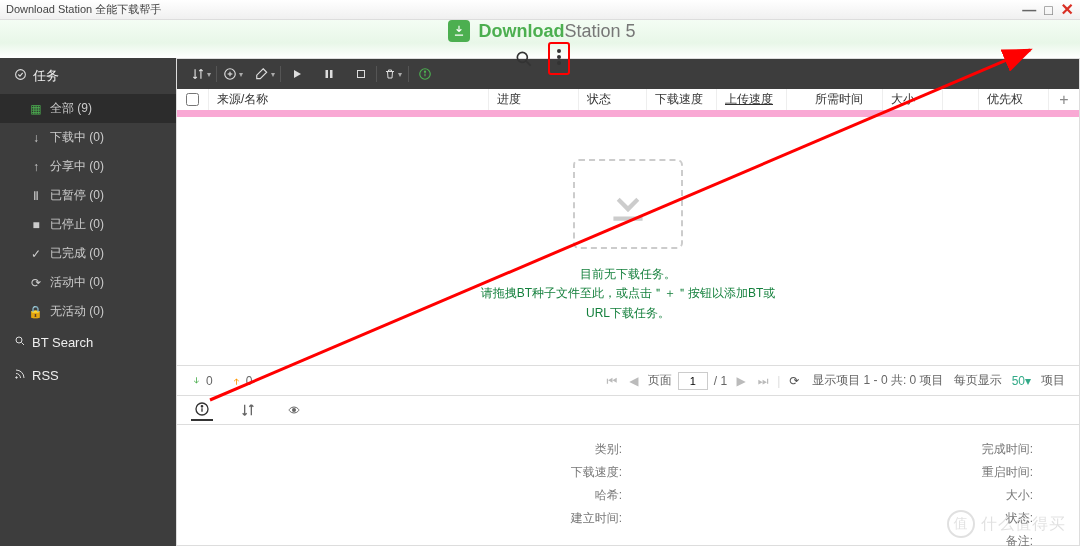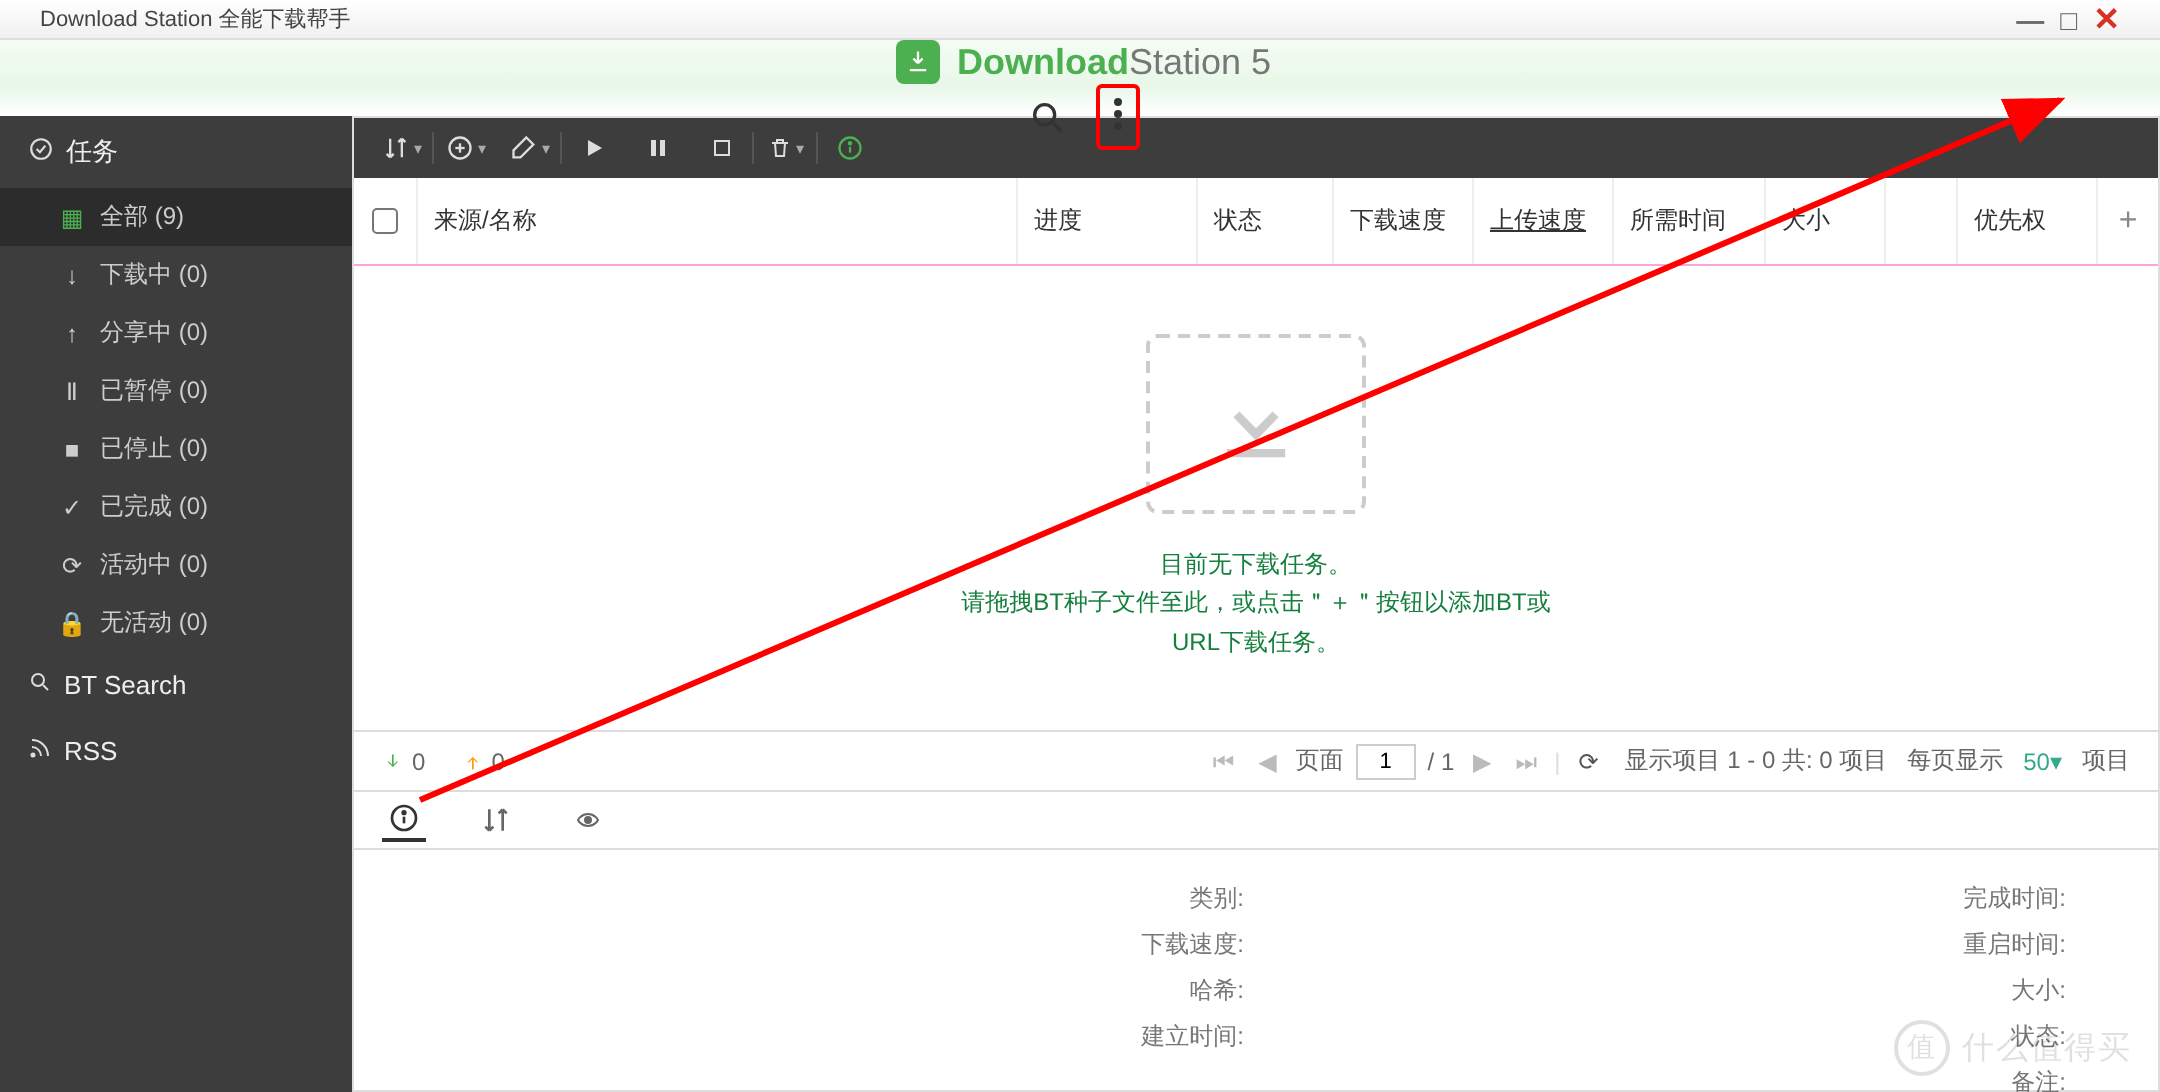--- a/index.html
+++ b/index.html
@@ -1,17 +1,17 @@
 <!DOCTYPE html>
 <html><head>
   <meta charset="utf-8">
   <style>
     * { box-sizing: border-box; margin: 0; padding: 0; }
     body { font-family: "Microsoft YaHei", Arial, sans-serif; font-size: 12px; background: #fff; width: 1080px; height: 546px; overflow: hidden; position: relative; }
-    .title-bar { height: 20px; background: linear-gradient(to bottom, #fff, #f0f0f0); border-bottom: 1px solid #ddd; display: flex; align-items: center; padding: 0 20px; justify-content: space-between; }
+    .title-bar { height: 20px; background: linear-gradient(to bottom, #fff, #f0f0f0); border-bottom: 1px solid #ddd; display: flex; align-items: center; padding: 0 6px; justify-content: space-between; }
     .title-bar-text { font-size: 11px; color: #444; }
     .title-bar-controls { display: flex; gap: 8px; align-items: center; font-size: 14px; }
     .title-bar-controls span { cursor: pointer; }
     .title-min { color: #666; font-weight: bold; }
     .title-max { color: #666; }
     .title-close { color: #d93025; font-weight: bold; font-size: 16px; }
     .header { height: 38px; display: flex; align-items: center; justify-content: space-between; padding: 0 18px 0 22px; background: linear-gradient(to bottom, #f4fdf4, #e8f7e8 60%, #fff); flex-direction: column; }
     .logo-group { display: flex; align-items: center; gap: 8px; }
     .logo-icon { width: 22px; height: 22px; background: #4caf50; border-radius: 4px; display: flex; align-items: center; justify-content: center; color: #fff; font-size: 14px; }
     .logo-text { font-size: 18px; font-weight: 300; color: #333; }
@@ -25,29 +25,29 @@
     .sidebar-title { display: flex; align-items: center; gap: 6px; padding: 9px 14px; font-size: 13px; color: #eee; }
     .sidebar-item { display: flex; align-items: center; gap: 8px; padding: 6px 14px 6px 30px; font-size: 12px; color: #ccc; cursor: pointer; }
     .sidebar-item.active { background: #2c2c2c; }
     .sidebar-item .mini-icon { width: 12px; display: inline-flex; justify-content: center; color: #ccc; }
     .sidebar-item.active .mini-icon { color: #4caf50; }
     .content { flex: 1; display: flex; flex-direction: column; background: #fff; border: 1px solid #ddd; }
     .toolbar { height: 30px; background: #3d3d3d; display: flex; align-items: center; padding: 0 10px; gap: 4px; }
     .tool-btn { width: 28px; height: 24px; display: flex; align-items: center; justify-content: center; color: #ddd; cursor: pointer; position: relative; }
     .tool-btn.divider-after::after { content: ""; position: absolute; right: -2px; top: 4px; bottom: 4px; width: 1px; background: #555; }
     .tool-caret { font-size: 8px; margin-left: 2px; color: #aaa; }
-    .table-head { display: flex; align-items: flex-end; height: 44px; border-bottom: 1px solid #f9a8d4; background: #fff; font-size: 12px; color: #333; }
+    .table-head { display: flex; align-items: flex-end; height: 28px; border-bottom: 7px solid #f9a8d4; background: #fff; font-size: 12px; color: #333; }
     .th { padding: 0 8px; border-right: 1px solid #eee; height: 100%; display: flex; align-items: center; overflow: hidden; }
     .th-check { width: 32px; justify-content: center; }
     .th-source { flex: 1; }
     .th-progress { width: 90px; }
     .th-status { width: 68px; }
     .th-dl { width: 70px; }
     .th-ul { width: 70px; text-decoration: underline; }
-    .th-time { width: 76px; }
+    .th-time { width: 76px; margin-left: 20px; }
     .th-size { width: 60px; }
     .th-gap { width: 36px; }
     .th-priority { width: 70px; }
     .th-add { width: 30px; justify-content: center; font-size: 16px; color: #888; border-right: none; }
     .empty-area { flex: 1; display: flex; flex-direction: column; align-items: center; justify-content: center; color: #999; position: relative; }
     .drop-icon { width: 110px; height: 90px; border: 2px dashed #ccc; border-radius: 6px; display: flex; align-items: center; justify-content: center; margin-bottom: 16px; }
     .drop-icon svg { display: block; }
     .empty-text { text-align: center; line-height: 1.6; color: #15803d; }
     .status-bar { height: 30px; border-top: 1px solid #ddd; display: flex; align-items: center; padding: 0 14px; font-size: 12px; color: #666; justify-content: space-between; }
     .status-left { display: flex; gap: 18px; align-items: center; }

